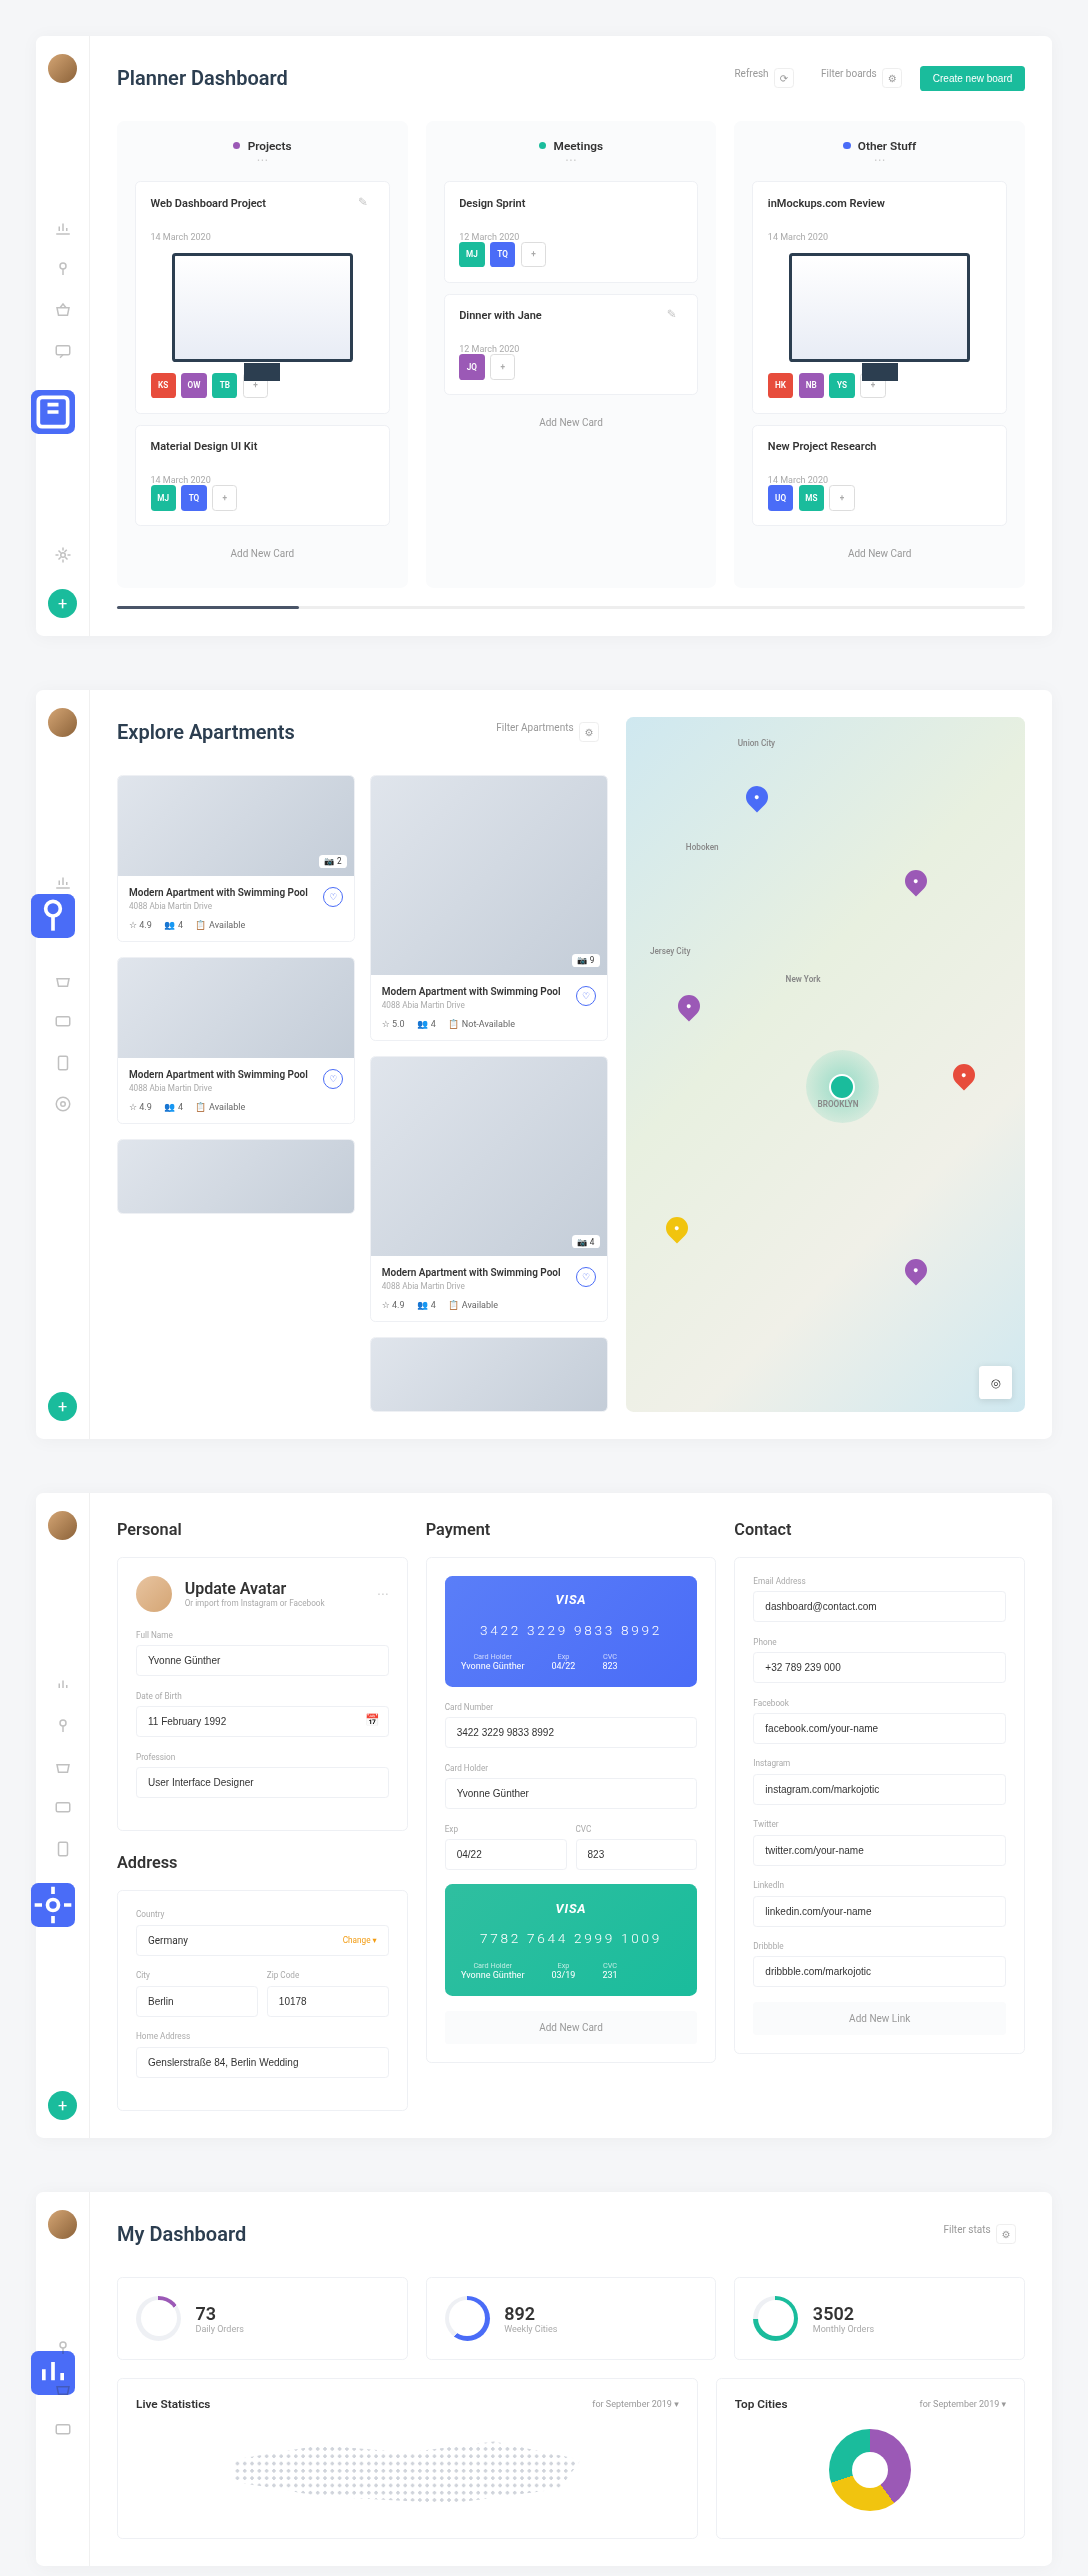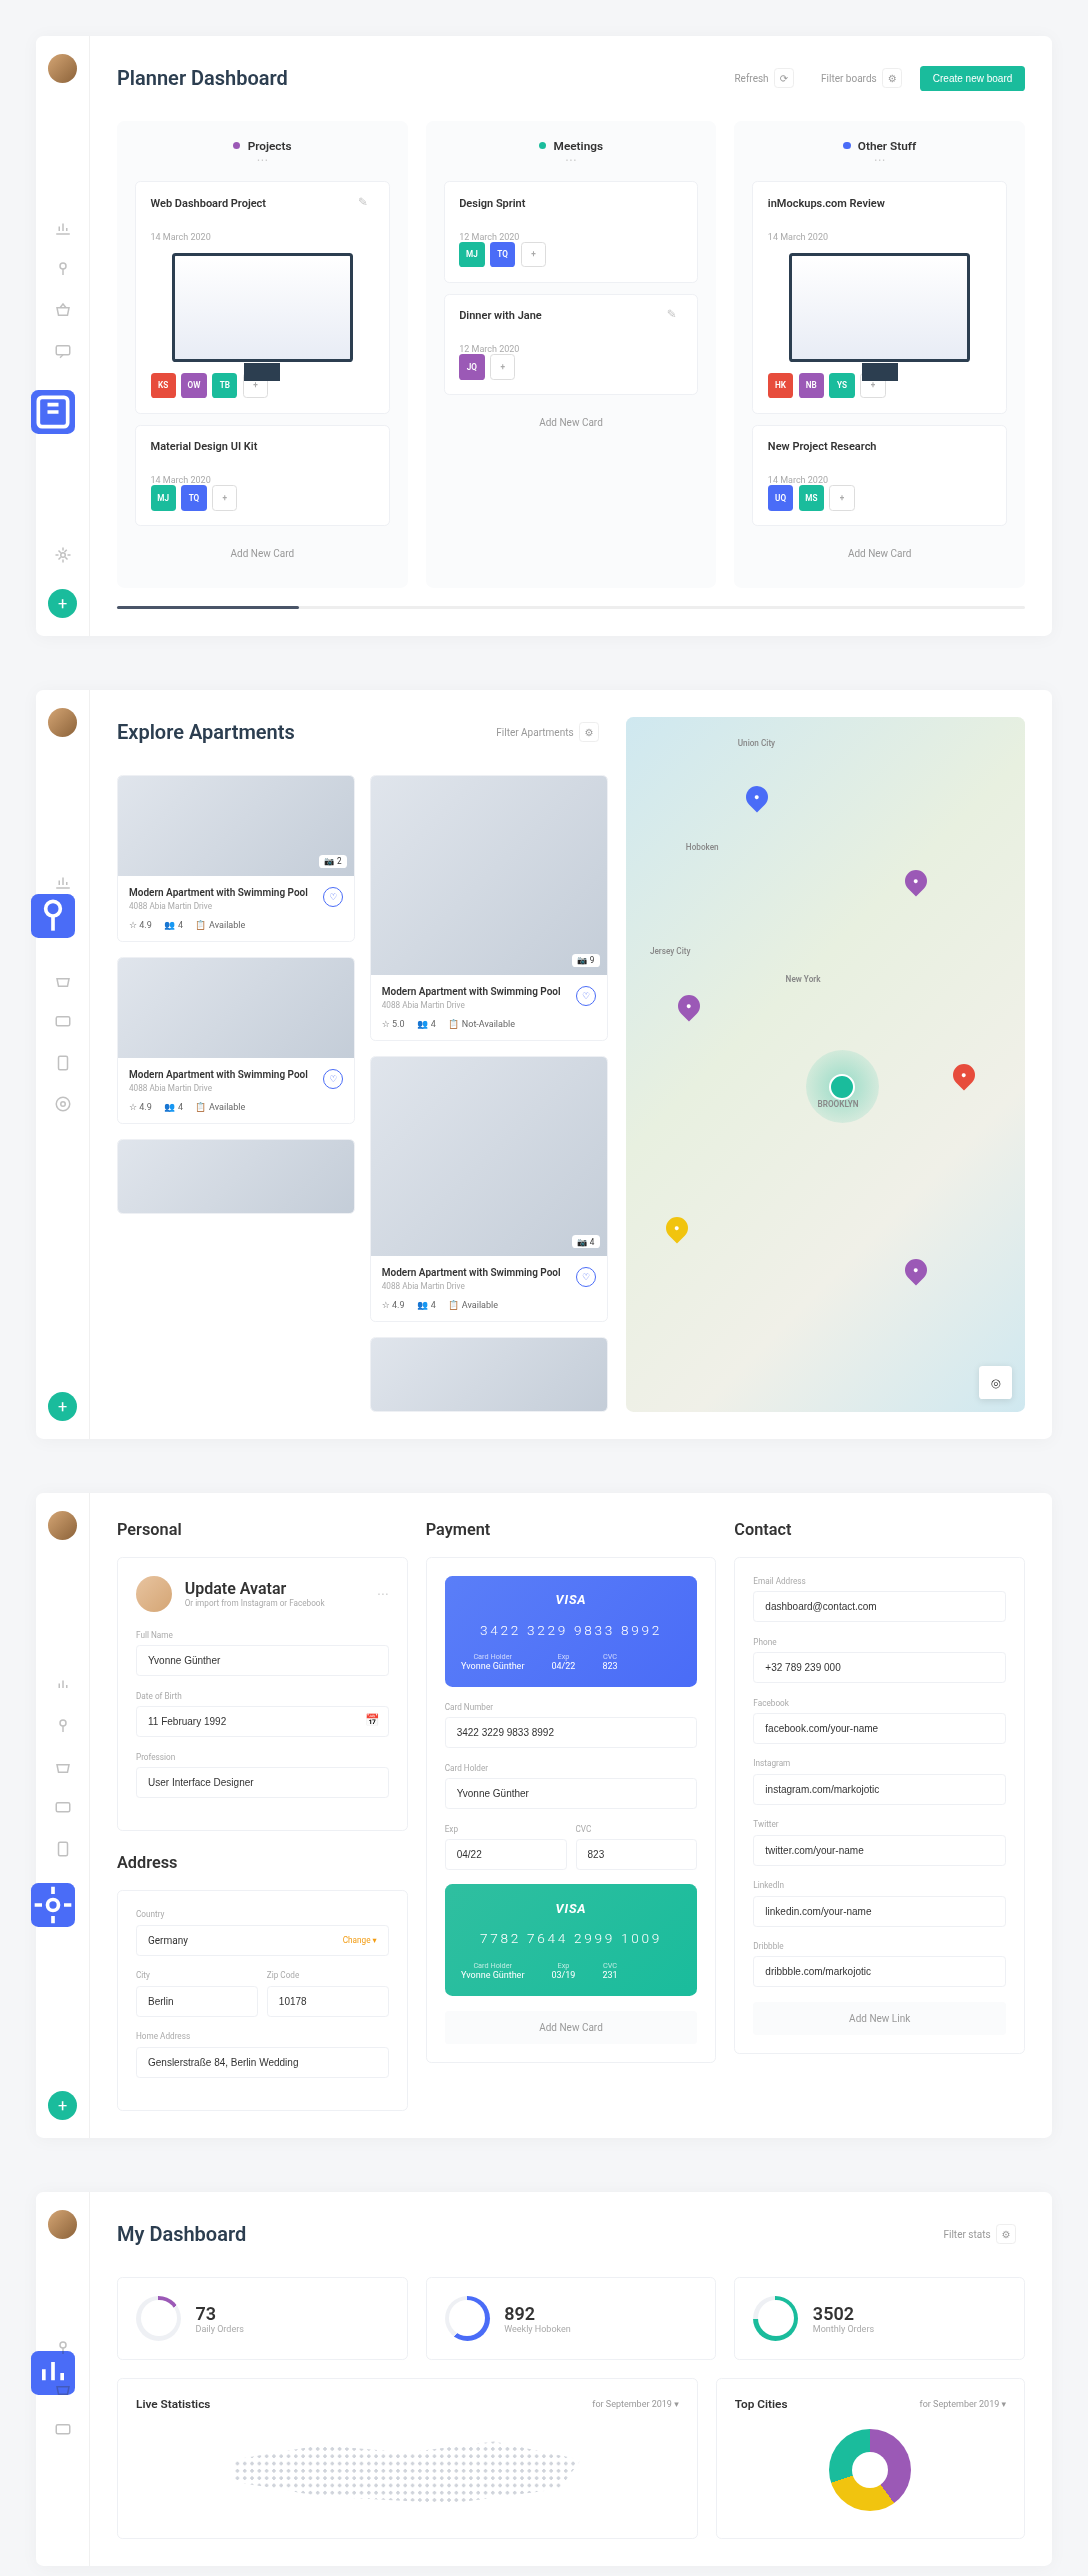--- a/index.html
+++ b/index.html
@@ -8,21 +8,21 @@
 .sidebar { width: 54px; border-right: 0.9px solid #f0f0f0; display: flex; flex-direction: column; align-items: center; padding: 18px 0; gap: 27px; position: relative; }
 .avatar { width: 29px; height: 29px; border-radius: 50%; background: linear-gradient(135deg, #d4a574, #8b6239); }
 .sidebar-icons { display: flex; flex-direction: column; gap: 23px; margin-top: 109px; }
 .sidebar-icon { width: 18px; height: 18px; opacity: 0.3; cursor: pointer; display: flex; align-items: center; justify-content: center; }
 .sidebar-active { position: absolute; left: -5.4px; width: 44px; height: 44px; background: #4a6cf7; border-radius: 7.3px; display: flex; align-items: center; justify-content: center; color: #fff; }
 .sidebar-fab { position: absolute; bottom: 18px; width: 29px; height: 29px; border-radius: 50%; background: #1abc9c; color: #fff; display: flex; align-items: center; justify-content: center; font-size: 16.3px; cursor: pointer; }
 .main { flex: 1; padding: 27px; }
 .header { display: flex; justify-content: space-between; align-items: center; margin-bottom: 27px; }
 .title { font-size: 20px; font-weight: 600; color: #2c3e50; }
 .header-actions { display: flex; gap: 9px; align-items: center; }
-.btn-text { font-size: 10px; color: #999; padding: 5.4px 9px; cursor: pointer; display: flex; align-items: center; gap: 5.4px; }
+.btn-text { font-size: 10px; color: #999; padding: 5.4px 9px; cursor: pointer; display: flex; align-items: flex-start; gap: 5.4px; }
 .btn-text .icon-box { width: 20px; height: 20px; border: 0.9px solid #eee; border-radius: 3.6px; display: flex; align-items: center; justify-content: center; }
 .btn-primary { background: #1abc9c; color: #fff; border: none; padding: 7.3px 12.7px; border-radius: 3.6px; font-size: 10px; cursor: pointer; }
 .columns { display: flex; gap: 18px; }
 .column { flex: 1; background: #fafbfc; border-radius: 7.3px; padding: 18px; }
 .col-header { display: flex; justify-content: space-between; align-items: center; margin-bottom: 14.5px; flex-direction: column; }
 .col-title { font-size: 11.8px; font-weight: 600; display: flex; align-items: center; gap: 7.3px; }
 .dot { width: 7.3px; height: 7.3px; border-radius: 50%; }
 .card { background: #fff; border: 0.9px solid #eef0f4; border-radius: 5.4px; padding: 14.5px; margin-bottom: 11px; position: relative; }
 .card-title { font-size: 11px; font-weight: 600; margin-bottom: 3.6px; }
 .card-date { font-size: 9px; color: #aaa; margin-top: 22px; }
@@ -592,21 +592,21 @@
             <div class="stat-val">73</div>
             <div class="stat-label">Daily Orders</div>
           </div>
         </div>
         <div class="stat-card">
           <div class="stat-ring" style="background:conic-gradient(#4a6cf7 0 216deg, #eef0f4 216deg 360deg);border:none">
             <div style="position:absolute;inset:4.5px;background:#fff;border-radius:50%"></div>
           </div>
     <div>
             <div class="stat-val">892</div>
-            <div class="stat-label">Weekly Hoboken</div>
+            <div class="stat-label">Weekly Cities</div>
           </div>
         </div>
         <div class="stat-card">
           <div class="stat-ring" style="background:conic-gradient(#1abc9c 0 270deg, #eef0f4 270deg 360deg);border:none">
             <div style="position:absolute;inset:4.5px;background:#fff;border-radius:50%"></div>
           </div>
     <div>
             <div class="stat-val">3502</div>
             <div class="stat-label">Monthly Orders</div>
           </div>

